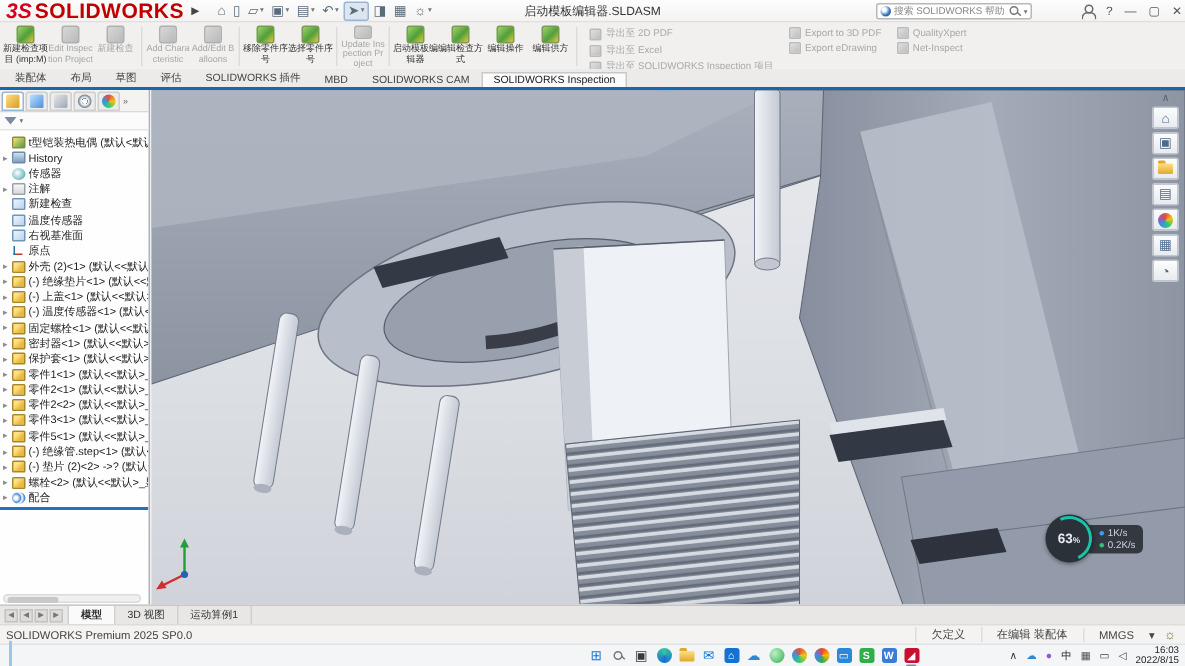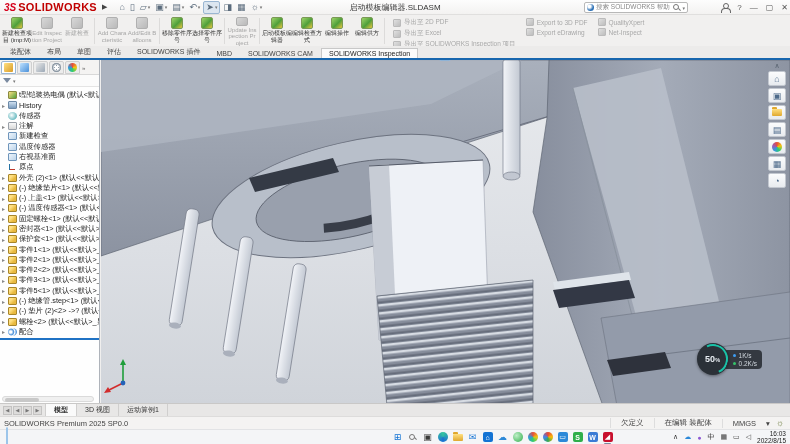--- a/index.html
+++ b/index.html
@@ -2,22 +2,22 @@
 <html><head>
 <meta charset="utf-8">
 <style>
   html,body{margin:0;padding:0;background:#888;}
   *{box-sizing:border-box;font-family:"Liberation Sans","DejaVu Sans",sans-serif;}
   .screen{position:relative;width:790px;height:444px;background:#f0efee;overflow:hidden;}
 
   
   .titlebar{position:absolute;left:0;top:0;width:790px;height:15px;background:linear-gradient(#fdfdfd,#f3f2f1);border-bottom:1px solid #e0dfde;display:flex;align-items:center;font-size:8px;color:#555;}
   .sw-logo{display:flex;align-items:center;margin-left:4px;gap:2px;}
-  .sw-logo .dslogo{color:#d6001c;font-weight:bold;font-style:italic;font-size:10px;}
-  .sw-logo .swname{color:#c00000;font-weight:bold;font-size:11px;letter-spacing:.3px;}
+  .sw-logo .dslogo{color:#d6001c;font-weight:bold;font-style:italic;font-size:14px;}
+  .sw-logo .swname{color:#c00000;font-weight:bold;font-size:14px;letter-spacing:.3px;}
   .sw-logo .flyout{color:#444;font-size:7px;margin-left:3px;}
   .qat{display:flex;align-items:center;margin-left:10px;gap:1px;}
   .qat .qbtn{display:flex;align-items:center;height:13px;padding:0 2px;border-radius:2px;color:#5a6b7c;font-size:9px;line-height:10px;}
   .qat .qbtn.pressed{background:#dce6f0;border:1px solid #9ab6d2;}
   .qat .dd{font-size:5px;color:#777;margin-left:1px;}
   .doc-title{position:absolute;left:0;right:0;top:0;height:15px;line-height:15px;text-align:center;font-size:8px;color:#333;pointer-events:none;}
   .search-box{position:absolute;right:102px;top:2px;width:104px;height:11px;border:1px solid #b8b8b8;border-radius:2px;background:#fff;display:flex;align-items:center;padding:0 2px;gap:2px;}
   .search-box .sicon{width:7px;height:7px;border-radius:50%;background:radial-gradient(circle at 35% 35%,#fff 20%,#2a6fb5 60%);}
   .search-box .stext{flex:1;font-size:6.5px;color:#888;white-space:nowrap;overflow:hidden;}
   .mag{position:relative;width:7px;height:7px;}
@@ -551,21 +551,21 @@
     <svg class="triad" width="40" height="38" viewBox="0 0 40 38">
       <line x1="20" y1="26" x2="20" y2="6" stroke="#1f9e3a" stroke-width="1.6"></line>
       <polygon points="20,2 17,8 23,8" fill="#1f9e3a"></polygon>
       <line x1="20" y1="26" x2="4" y2="34" stroke="#d22c2c" stroke-width="1.6"></line>
       <polygon points="1,36 8,35 5,30" fill="#d22c2c"></polygon>
       <circle cx="20" cy="26" r="2.4" fill="#2462b8"></circle>
     </svg>
 
     <div class="netwidget">
       <div class="ncircle">
-          <span><span>50</span><span style="font-size:5.5px">%</span></span>
+          <span><span>63</span><span style="font-size:5.5px">%</span></span>
         </div>
       <div class="npill">
         <div class="nrow">
             <span class="dot up"></span>
             <span>1K/s</span>
           </div>
         <div class="nrow">
             <span class="dot down"></span>
             <span>0.2K/s</span>
           </div>

